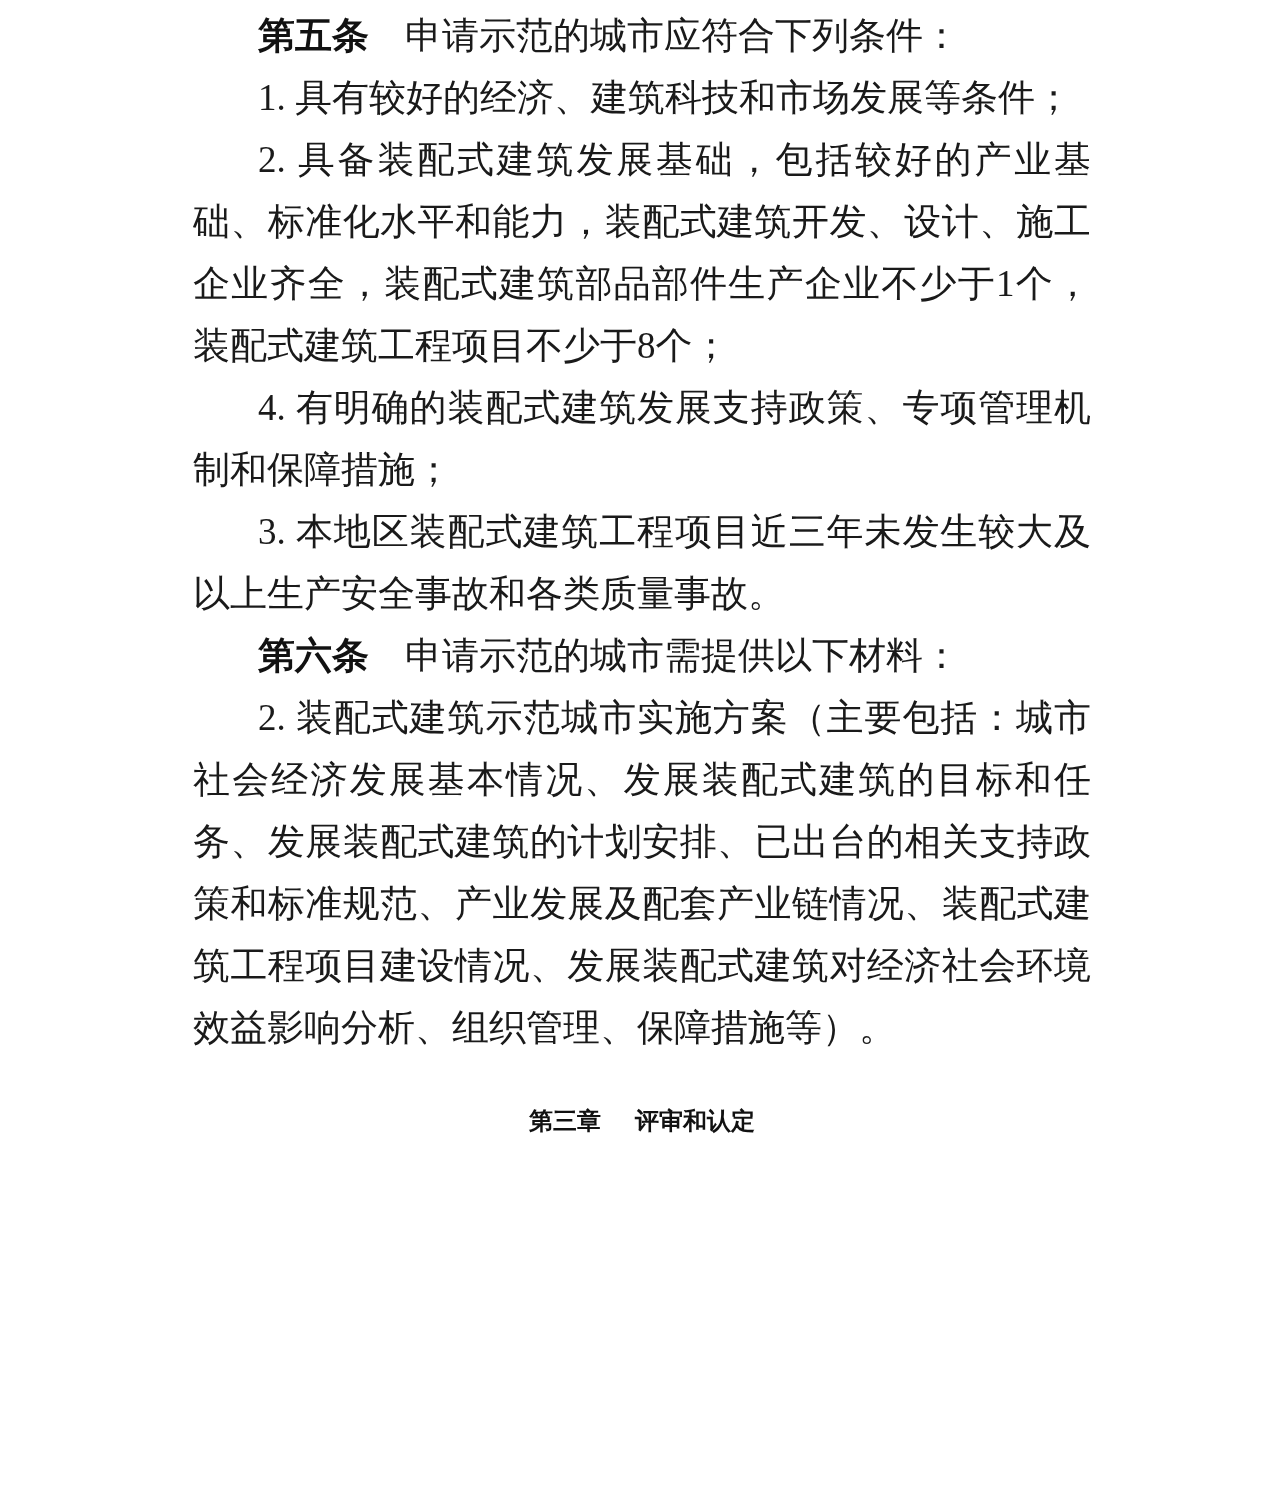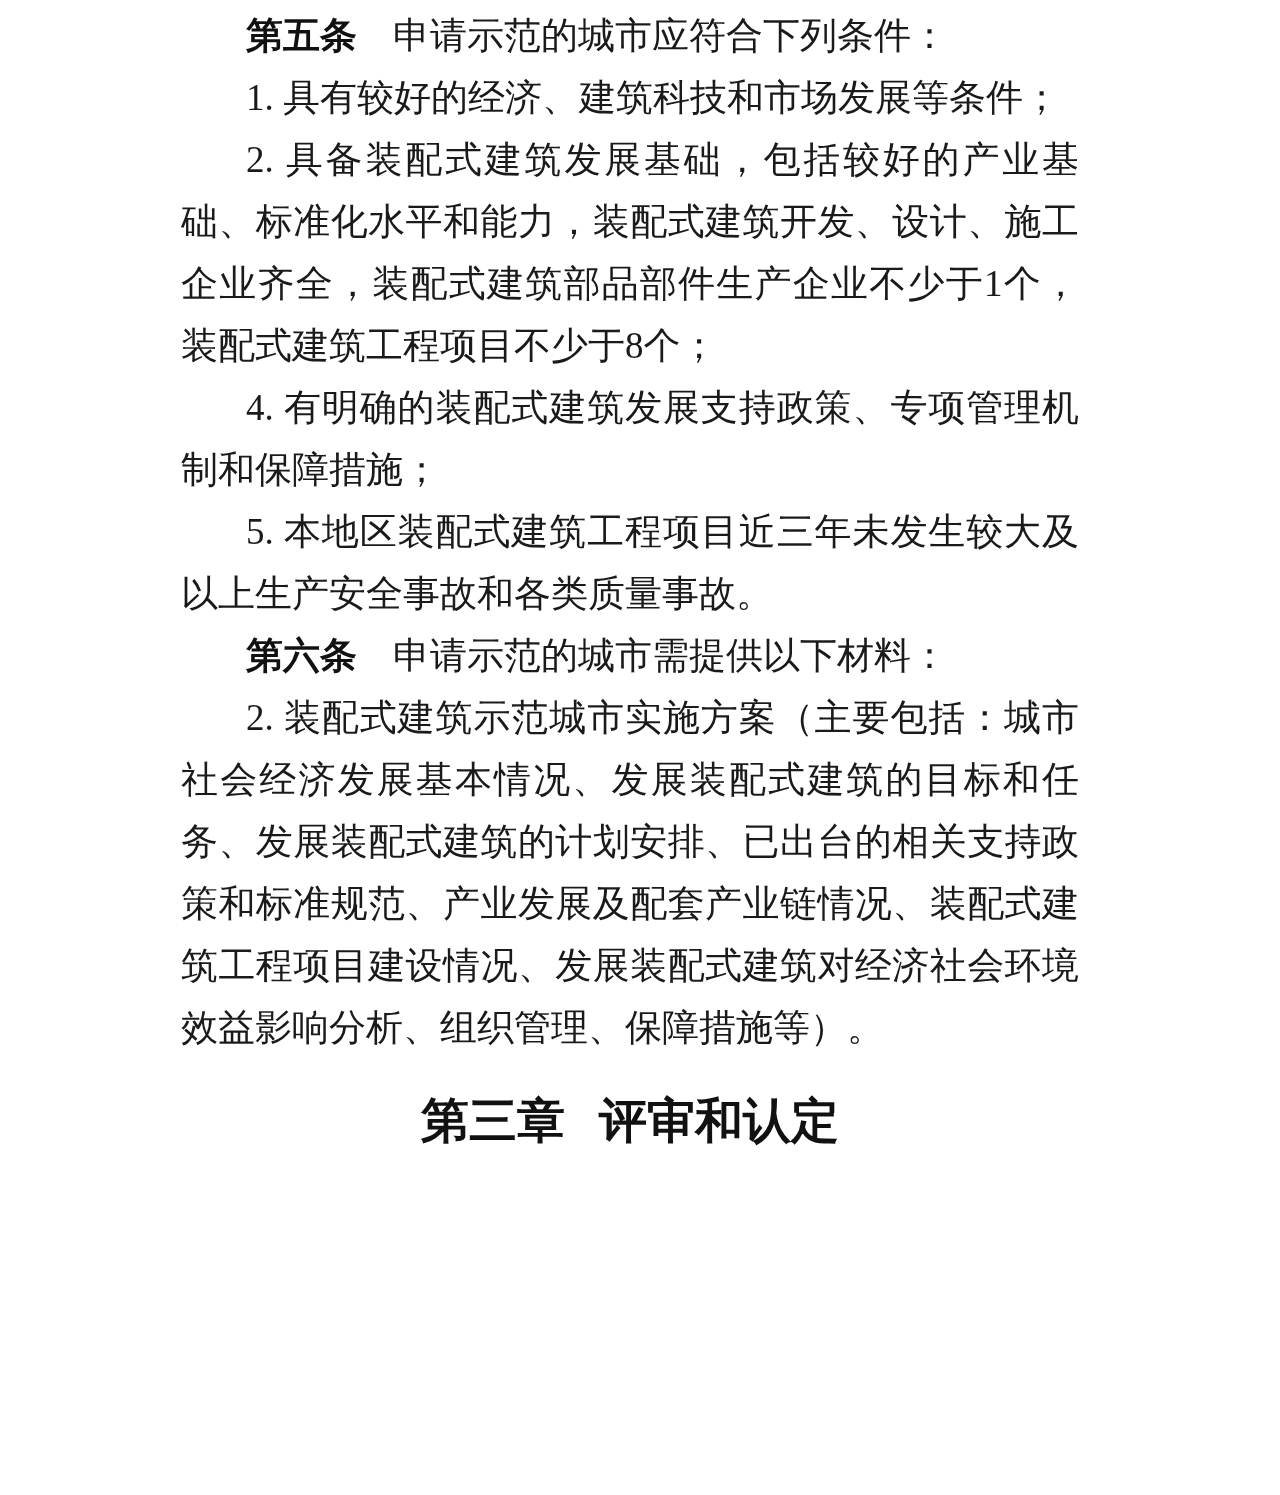--- a/index.html
+++ b/index.html
@@ -9,21 +9,21 @@
   }
   .page {
     position: relative;
     width: 1280px;
     height: 1495px;
     background: #ffffff;
     overflow: hidden;
   }
   .doc-body {
     position: absolute;
-    left: 181px;
+    left: 193px;
     top: 5px;
     width: 898px;
     font-family: "Liberation Serif", "DejaVu Serif", serif;
     font-size: 37px;
     line-height: 62px;
     color: #1a1a1a;
     text-align: justify;
   }
   p.para {
     margin: 0;
@@ -35,21 +35,21 @@
     font-family: "Liberation Sans", "DejaVu Sans", sans-serif;
     color: #111111;
     margin-right: 36px;
   }
   .chapter-heading {
     margin: 31px 0;
     padding: 0;
     text-align: center;
     text-indent: 0;
     font-weight: bold;
-    font-size: 48px;
+    font-size: 24px;
     line-height: 62px;
     font-family: "Liberation Sans", "DejaVu Sans", sans-serif;
     color: #111111;
   }
   .chapter-num {
     margin-right: 34px;
   }
 </style>
 </head>
 <body>
@@ -59,21 +59,21 @@
 
     <p class="para"><span class="article-label">第五条</span><span>申请示范的城市应符合下列条件：</span></p>
 
     <p class="para"><span>1. 具有较好的经济、建筑科技和市场发展等条件；</span></p>
 
     <p class="para"><span>2. 具备装配式建筑发展基础，包括较好的产业基础、标准化水平和能力，装配式建筑开发、设计、施工企业齐全，装配式建筑部品部件生产企业不少于1个，装配式建筑工程项目不少于8个；</span></p>
 
 
     <p class="para"><span>4. 有明确的装配式建筑发展支持政策、专项管理机制和保障措施；</span></p>
 
-    <p class="para"><span>5. 本地区装配式建筑工程项目近三年未发生较大及以上生产安全事故和各类质量事故。</span></p>
+    <p class="para"><span>3. 本地区装配式建筑工程项目近三年未发生较大及以上生产安全事故和各类质量事故。</span></p>
 
     <p class="para"><span class="article-label">第六条</span><span>申请示范的城市需提供以下材料：</span></p>
 
 
     <p class="para"><span>2. 装配式建筑示范城市实施方案（主要包括：城市社会经济发展基本情况、发展装配式建筑的目标和任务、发展装配式建筑的计划安排、已出台的相关支持政策和标准规范、产业发展及配套产业链情况、装配式建筑工程项目建设情况、发展装配式建筑对经济社会环境效益影响分析、组织管理、保障措施等）。</span></p>
 
     <h2 class="chapter-heading"><span class="chapter-num">第三章</span><span>评审和认定</span></h2>
 
 
   </div>

